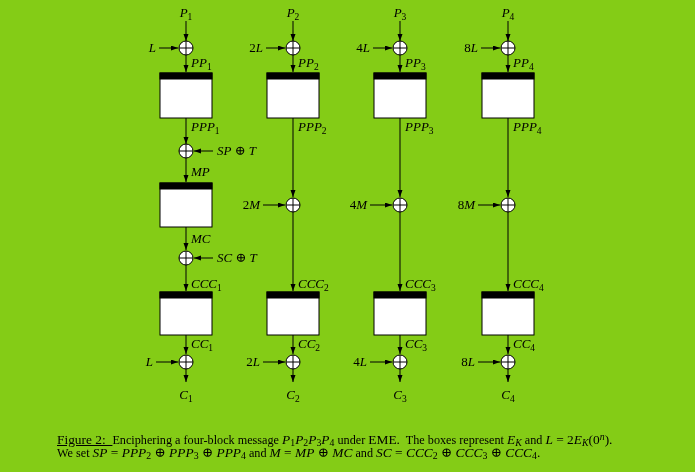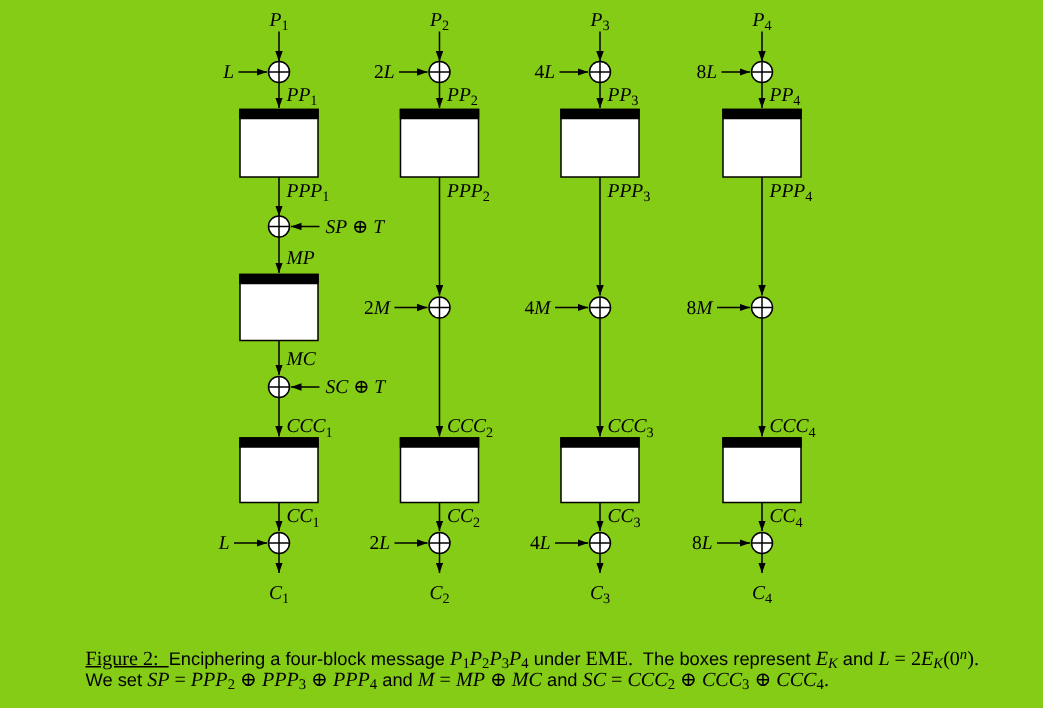--- a/index.html
+++ b/index.html
@@ -3,21 +3,21 @@
 <meta charset="utf-8">
 <style>
   html,body{margin:0;padding:0;background:#ffffff;}
   .page{position:relative;width:695px;height:472px;background:#84cc16;overflow:hidden;
         font-family:"Liberation Serif","DejaVu Serif",serif;color:#000;}
   #diagram{position:absolute;left:0;top:0;}
   #diagram text{font-family:"Liberation Serif","DejaVu Serif","DejaVu Sans",serif;fill:#000;}
   .caption{position:absolute;left:57px;top:429px;color:#000;}
   .cap-line{white-space:nowrap;line-height:15.5px;height:15.5px;font-size:12.4px;}
   .cap-fig{font-family:"Liberation Serif","DejaVu Serif",serif;font-size:13.4px;text-decoration:underline;}
-  .cap-sans{font-family:Liberation Sans, sans-serif;font-size:12.2px;}
+  .cap-sans{font-family:Liberation Serif, serif;font-size:12.2px;}
   .cap-it{font-family:"Liberation Serif","DejaVu Serif",serif;font-style:italic;font-size:13.4px;}
   .cap-mrm{font-family:"Liberation Serif","DejaVu Serif","DejaVu Sans",serif;font-size:13.4px;}
   .cap-sub{font-family:"Liberation Serif","DejaVu Serif",serif;font-size:9.8px;vertical-align:-2px;}
   .cap-sup{font-family:"Liberation Serif","DejaVu Serif",serif;font-size:9.8px;vertical-align:4px;}
   .cap-iti{font-style:italic;}
 </style>
 </head>
 <body>
 
 <div class="page">

